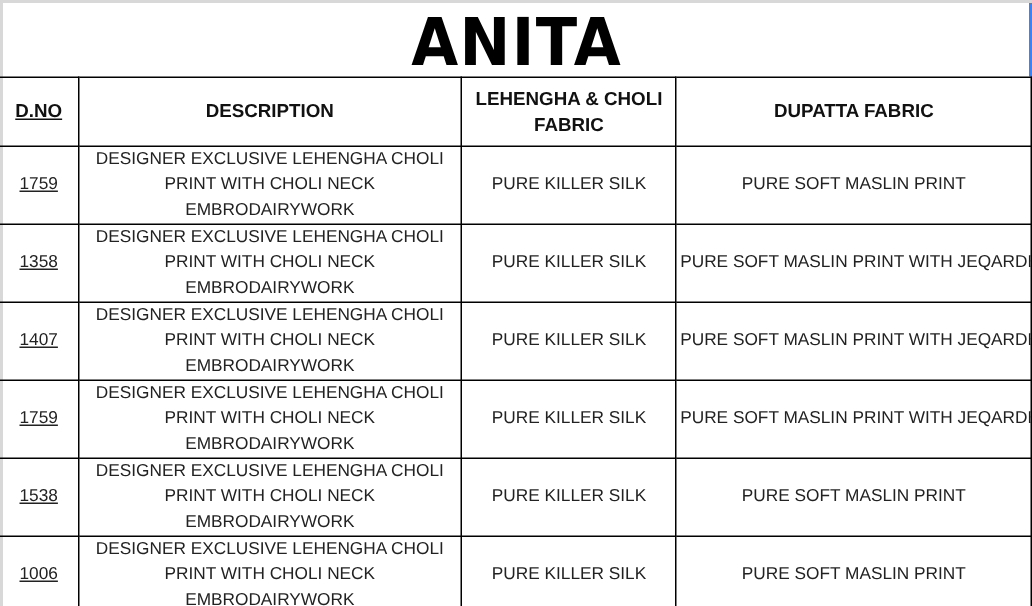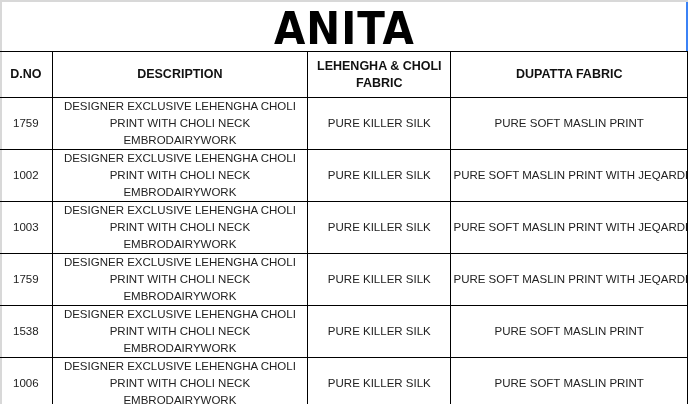--- a/index.html
+++ b/index.html
@@ -60,20 +60,21 @@
       text-align: center;
       vertical-align: middle;
       padding: 0 2px;
       font-size: 11.5px;
       line-height: 17px;
       overflow: hidden;
       white-space: nowrap;
     }
     table.spec tr > :first-child {
       border-left: none;
+      text-decoration: underline;
     }
     table.spec th {
       height: 45px;
       font-weight: bold;
       font-size: 12.5px;
       color: #111;
     }
     table.spec td {
       height: 50px;
       color: #222;
@@ -117,31 +118,31 @@
       <td>1759</td>
       <td>
         <span class="desc-line">DESIGNER EXCLUSIVE LEHENGHA CHOLI</span>
         <span class="desc-line">PRINT WITH CHOLI  NECK</span>
         <span class="desc-line">EMBRODAIRYWORK</span>
       </td>
       <td>PURE KILLER SILK</td>
       <td>PURE SOFT  MASLIN PRINT</td>
     </tr>
     <tr>
-      <td>1002</td>
+      <td>1358</td>
       <td>
         <span class="desc-line">DESIGNER EXCLUSIVE LEHENGHA CHOLI</span>
         <span class="desc-line">PRINT WITH CHOLI  NECK</span>
         <span class="desc-line">EMBRODAIRYWORK</span>
       </td>
       <td>PURE KILLER SILK</td>
       <td>PURE SOFT  MASLIN PRINT WITH JEQARDE</td>
     </tr>
     <tr>
-      <td>1003</td>
+      <td>1407</td>
       <td>
         <span class="desc-line">DESIGNER EXCLUSIVE LEHENGHA CHOLI</span>
         <span class="desc-line">PRINT WITH CHOLI  NECK</span>
         <span class="desc-line">EMBRODAIRYWORK</span>
       </td>
       <td>PURE KILLER SILK</td>
       <td>PURE SOFT  MASLIN PRINT WITH JEQARDE</td>
     </tr>
     <tr>
       <td>1759</td>

